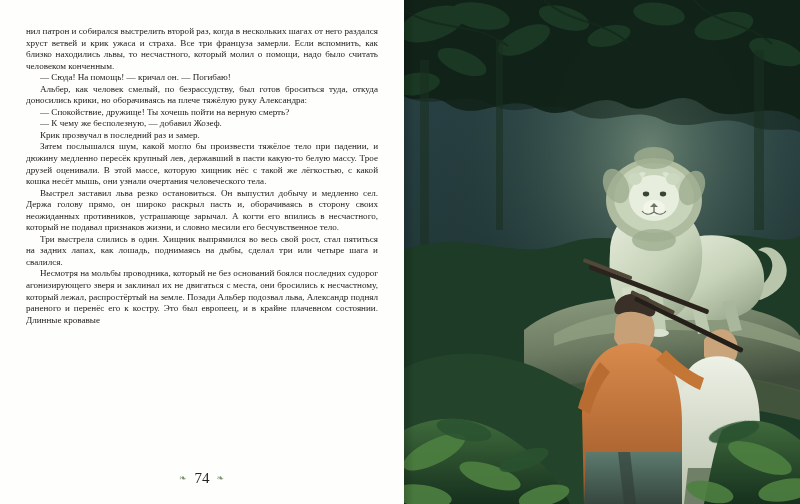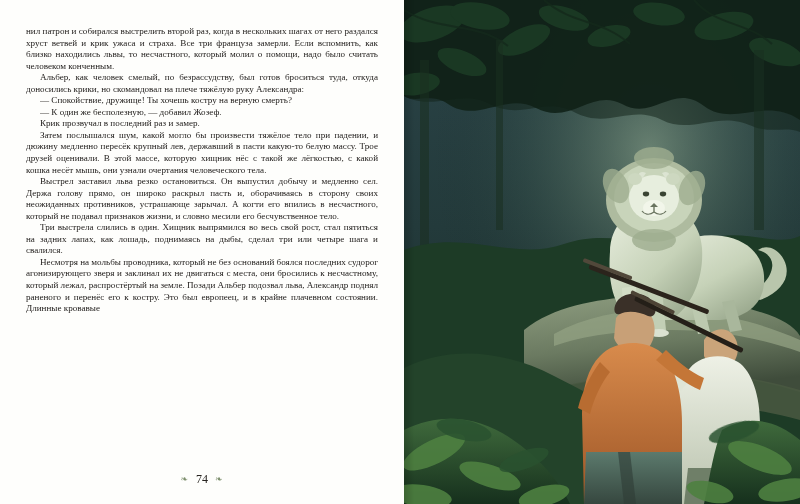--- a/index.html
+++ b/index.html
@@ -57,21 +57,21 @@
     gap: 7px;
   }
   .folio-orn {
     color: #7d8f6d;
     font-size: 9px;
     letter-spacing: 1px;
     line-height: 1;
   }
   .folio-num {
     font-family: "Liberation Serif", serif;
-    font-size: 12px;
+    font-size: 15px;
     color: #26231f;
   }
 
   
   .page-right {
     position: relative;
     width: 396px;
     height: 504px;
     overflow: hidden;
     background: #0e1a10;
@@ -97,23 +97,24 @@
   }
 </style>
 </head>
 <body>
 
 <div class="spread">
 
   <div class="page-left">
     <div class="text-column">
       <p class="para noindent">нил патрон и собирался выстрелить второй раз, когда в нескольких шагах от него раздался хруст ветвей и крик ужаса и страха. Все три француза замерли. Если вспомнить, как близко находились львы, то несчастного, который молил о помощи, надо было считать человеком конченным.</p>
-      <p class="para">Альбер, как человек смелый, по безрассудству, был готов броситься туда, откуда доносились крики, но скомандовал на плече тяжёлую руку Александра:</p>
-      <p class="para">— Спокойствие, дружище! Ты хочешь костру на верную смерть?</p>
-      <p class="para">— К один же бесполезную, — добавил Жозеф.</p>
+      <p class="para">— Сюда! На помощь! — кричал он. — Погибаю!</p>
+      <p class="para">Альбер, как человек смелый, по безрассудству, был готов броситься туда, откуда доносились крики, но оборачиваясь на плече тяжёлую руку Александра:</p>
+      <p class="para">— Спокойствие, дружище! Ты хочешь пойти на верную смерть?</p>
+      <p class="para">— К чему же бесполезную, — добавил Жозеф.</p>
       <p class="para">Крик прозвучал в последний раз и замер.</p>
       <p class="para">Затем послышался шум, какой могло бы произвести тяжёлое тело при падении, и дюжину медленно пересёк крупный лев, державший в пасти какую-то белую массу. Трое друзей оценивали. В этой массе, которую хищник нёс с такой же лёгкостью, с какой кошка несёт мышь, они узнали очертания человеческого тела.</p>
       <p class="para">Выстрел заставил льва резко остановиться. Он выпустил добычу и медленно сел. Держа голову прямо, он широко раскрыл пасть и, оборачиваясь в сторону своих неожиданных противников, устрашающе зарычал. А когти его впились в несчастного, который не подавал признаков жизни, и словно месили его бесчувственное тело.</p>
       <p class="para">Три выстрела слились в один. Хищник выпрямился во весь свой рост, стал пятиться на задних лапах, как лошадь, поднимаясь на дыбы, сделал три или четыре шага и свалился.</p>
       <p class="para">Несмотря на мольбы проводника, который не без оснований боялся последних судорог агонизирующего зверя и заклинал их не двигаться с места, они бросились к несчастному, который лежал, распростёртый на земле. Позади Альбер подозвал льва, Александр поднял раненого и перенёс его к костру. Это был европеец, и в крайне плачевном состоянии. Длинные кровавые</p>
     </div>
 
     <div class="page-footer">
       <span class="folio-orn">❧</span>
       <span class="folio-num">74</span>

